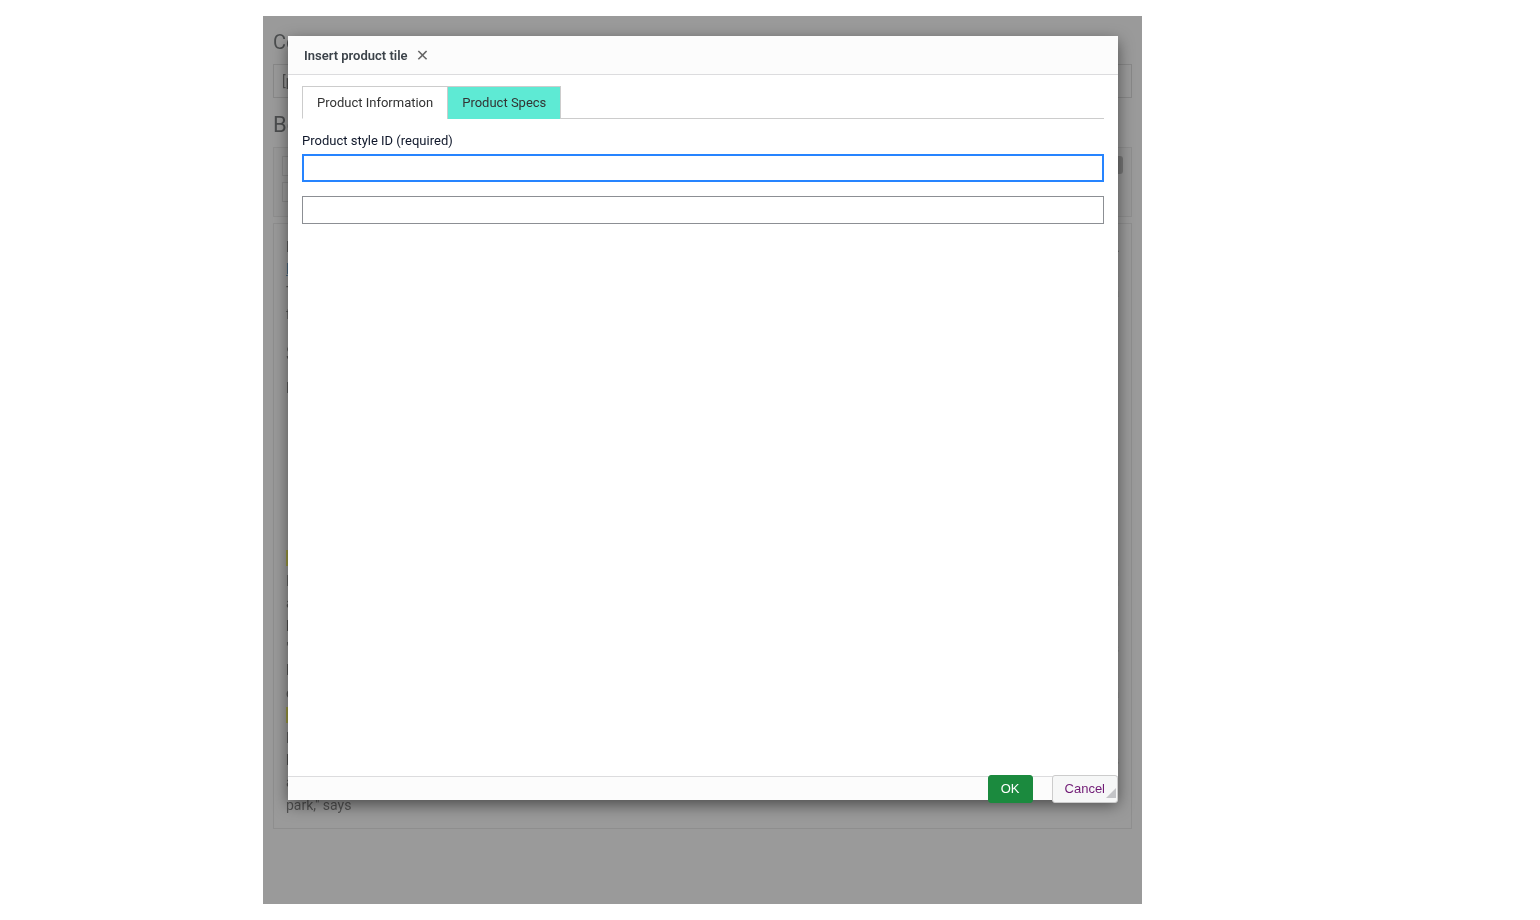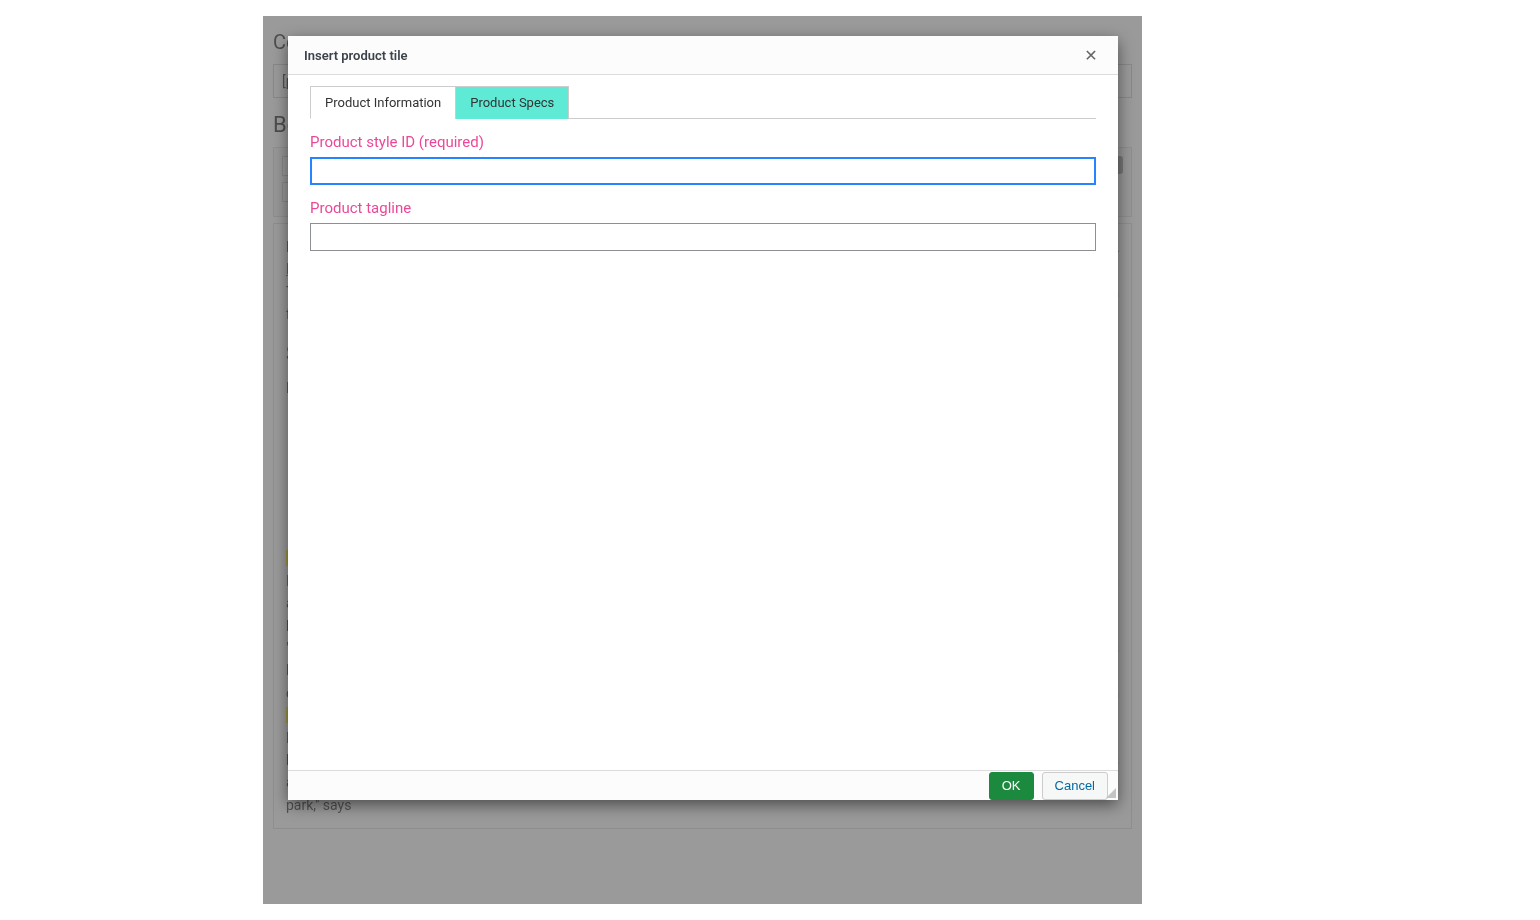--- a/index.html
+++ b/index.html
@@ -104,21 +104,20 @@
   background: #fff;
   border-radius: 4px;
   box-shadow: 0 5px 15px rgba(0,0,0,0.5);
   display: flex;
   flex-direction: column;
 }
 
 .modal-header {
   display: flex;
   align-items: center;
-  justify-content: space-between;
   padding: 0 12px 0 16px;
   height: 39px;
   border-bottom: 1px solid #dcdcde;
   background: #fcfcfc;
 }
 
 .modal-title {
   font-size: 13px;
   font-weight: 600;
   color: #3c434a;
@@ -130,21 +129,21 @@
   display: flex;
   align-items: center;
   justify-content: center;
   cursor: pointer;
   color: #666;
   font-size: 16px;
 }
 
 .modal-body {
   flex: 1;
-  padding: 10px 22px;
+  padding: 10px 14px;
   overflow: auto;
 }
 
 .tabs {
   display: flex;
   border-bottom: 1px solid #ccc;
   margin-bottom: 14px;
 }
 
 .tab {
@@ -164,48 +163,48 @@
   background: #fff;
   border-bottom: 1px solid #fff;
 }
 
 .form-group {
   margin-bottom: 14px;
 }
 
 .form-label {
   display: block;
-  font-size: 15px;
-  color: #ec4899;
+  font-size: 13px;
+  color: #0f172a;
   margin-bottom: 6px;
 }
 
 .form-input {
   width: 100%;
   height: 28px;
   border: 1px solid #8c8f94;
   padding: 0 8px;
   font-size: 13px;
   background: #fff;
   outline: none;
 }
 
 .form-input.focused {
   border: 2px solid #2684ff;
 }
 
 .modal-footer {
-  height: 30px;
+  height: 24px;
   border-top: 1px solid #dcdcde;
   background: #fcfcfc;
   display: flex;
   align-items: center;
   justify-content: flex-end;
-  padding: 0 10px;
-  gap: 8px;
+  padding: 0 0;
+  gap: 19px;
   position: relative;
 }
 
 .modal-resize {
   position: absolute;
   right: 2px;
   bottom: 2px;
   width: 12px;
   height: 12px;
 }
@@ -222,21 +221,21 @@
 }
 
 .btn {
   height: 28px;
   padding: 0 12px;
   font-size: 13px;
   border-radius: 3px;
   cursor: pointer;
   border: 1px solid #ccc;
   background: #f6f7f7;
-  color: #0369a1;
+  color: #701a75;
 }
 
 .btn-primary {
   background: #1b8a3e;
   border-color: #1b8a3e;
   color: #fff;
   font-weight: 500;
 }
 
 .bg-icon-right {
@@ -332,21 +331,20 @@
   <div class="modal-body">
     <div class="tabs">
       <div class="tab active">Product Information</div>
       <div class="tab">Product Specs</div>
     </div>
     <div class="form-group">
       <label class="form-label">Product style ID (required)</label>
       <input type="text" class="form-input focused" value="" style="">
     </div>
     <div class="form-group">
-      <label class="form-label">Product tagline</label>
       <input type="text" class="form-input" value="" style="">
     </div>
   </div>
   <div class="modal-footer">
     <button class="btn btn-primary">OK</button>
     <button class="btn">Cancel</button>
     <div class="modal-resize"></div>
   </div>
 </div>
 

